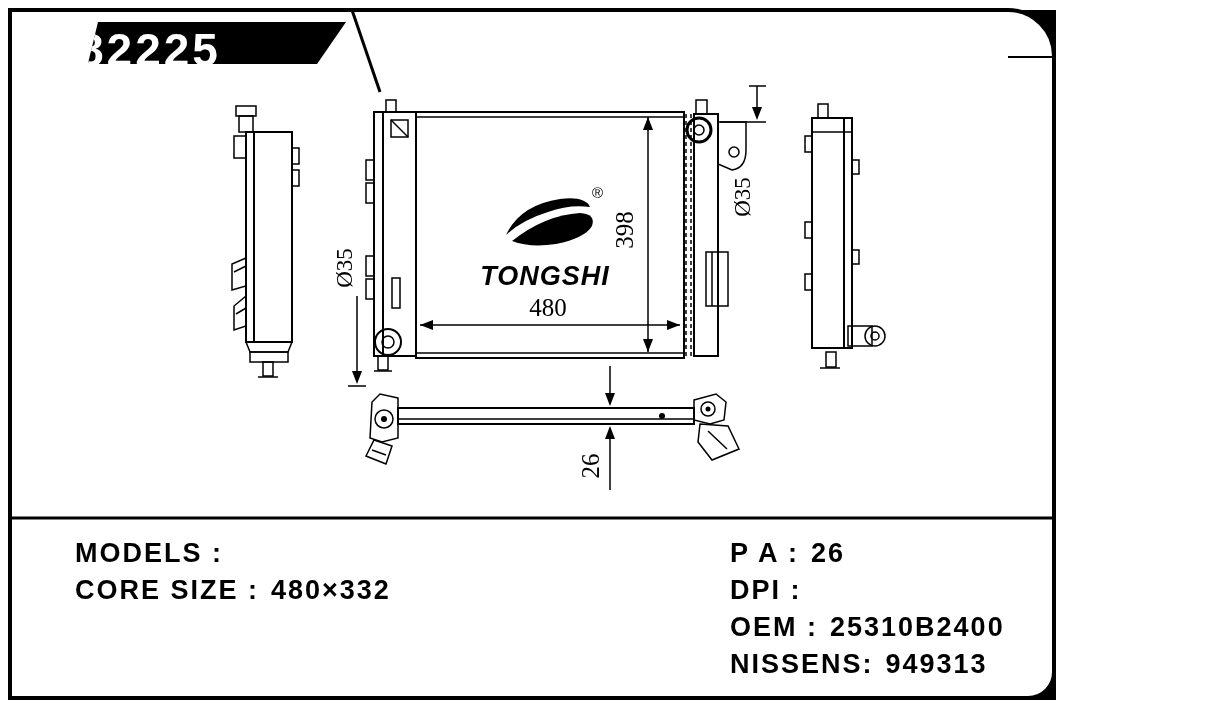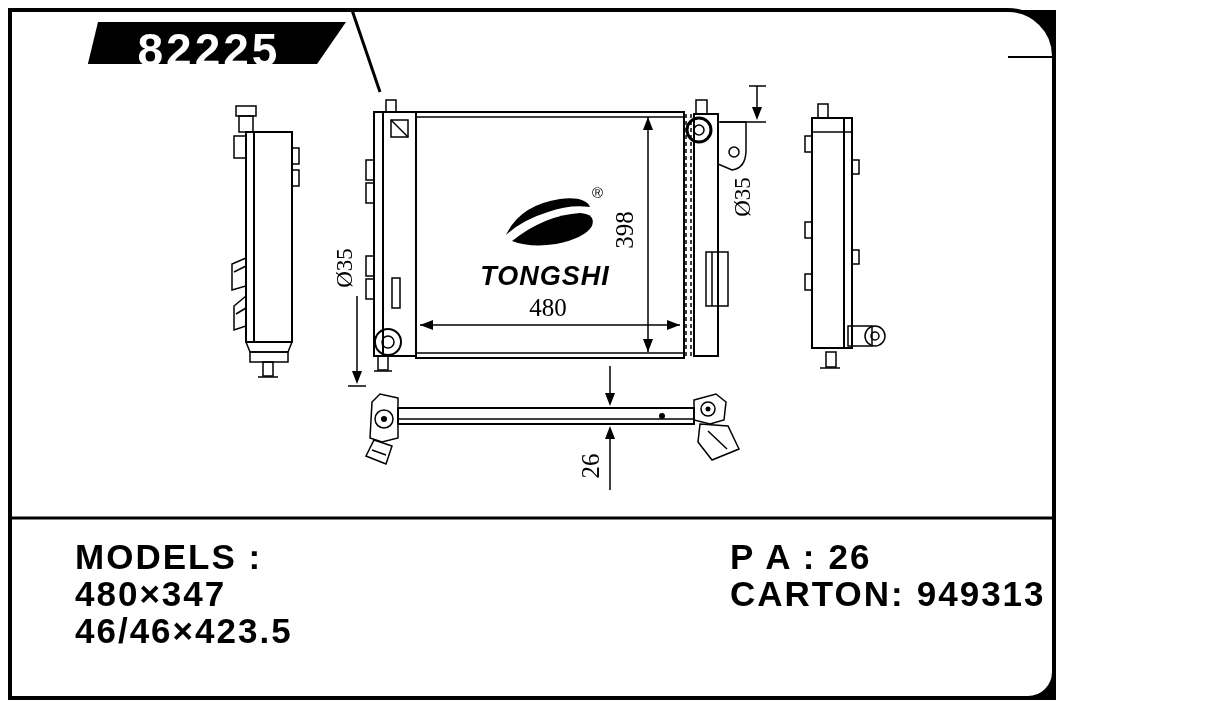--- a/index.html
+++ b/index.html
@@ -7,32 +7,32 @@
     position:relative; width:1215px; height:716px;
     background:#fff; overflow:hidden;
     font-family:"Liberation Sans", sans-serif;
   }
   .drawing-svg { position:absolute; left:0; top:0; width:1215px; height:716px; }
 
   .badge {
     position:absolute; left:84px; top:22px; width:262px; height:42px;
     background:#000; color:#fff;
     clip-path: polygon(14px 0, 262px 0, 222px 58px, 0 58px);
-    text-align:center; line-height:57px;
+    line-height:57px;
     font-size:46px; font-weight:bold; letter-spacing:3px;
     padding-right:0;
   }
   .badge span { display:inline-block; transform:translateX(-6px); }
 
   .specs-col { position:absolute; top:538px; }
   .specs-left  { left:75px; }
   .specs-right { left:730px; }
   .spec-row {
-    height:37px; display:flex; align-items:center; white-space:pre;
-    font-weight:bold; font-size:35px; letter-spacing:2px; color:#000;
+    height:37px; display:flex; align-items:flex-start; white-space:pre;
+    font-weight:bold; font-size:27px; letter-spacing:2px; color:#000;
   }
   .spec-label { margin-right:12px; }
 
   .dim-text {
     font-family:"Liberation Serif", serif; font-size:25px; fill:#000;
   }
   .dim-text-sm {
     font-family:"Liberation Serif", serif; font-size:23px; fill:#000;
   }
   .logo-text {
@@ -196,31 +196,39 @@
   <div class="badge">
     <span>82225</span>
   </div>
 
   <div>
     <div class="specs-col specs-left">
       <div class="spec-row">
         <span class="spec-label">MODELS :</span>
       </div>
       <div class="spec-row">
-        <span class="spec-value">480×347</span>
-      </div>
-      <div class="spec-row">
-        <span class="spec-value">46/46×423.5</span>
+        <span class="spec-label">CORE SIZE :</span>
+        <span class="spec-value">480×332</span>
+      </div>
+      <div class="spec-row">
       </div>
     </div>
     <div class="specs-col specs-right">
       <div class="spec-row">
         <span class="spec-label">P A :</span>
         <span class="spec-value">26</span>
       </div>
       <div class="spec-row">
-        <span class="spec-label">CARTON:</span>
+        <span class="spec-label">DPI :</span>
+        <span class="spec-value"></span>
+      </div>
+      <div class="spec-row">
+        <span class="spec-label">OEM :</span>
+        <span class="spec-value">25310B2400</span>
+      </div>
+      <div class="spec-row">
+        <span class="spec-label">NISSENS:</span>
         <span class="spec-value">949313</span>
       </div>
     </div>
   </div>
 
 </div>
 
 </body></html>

